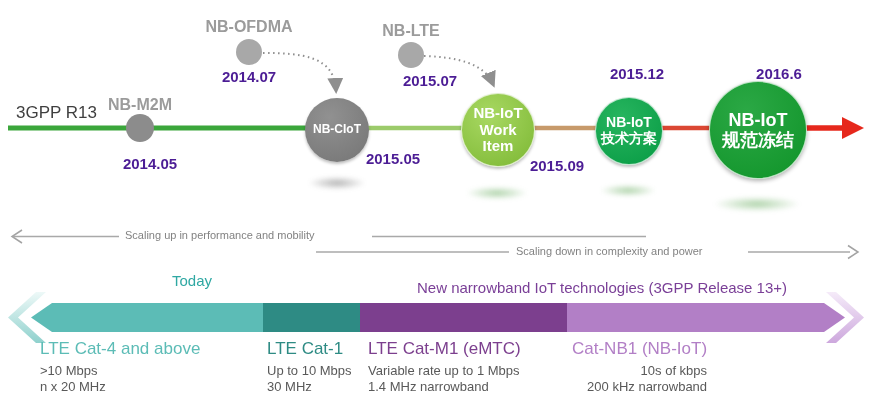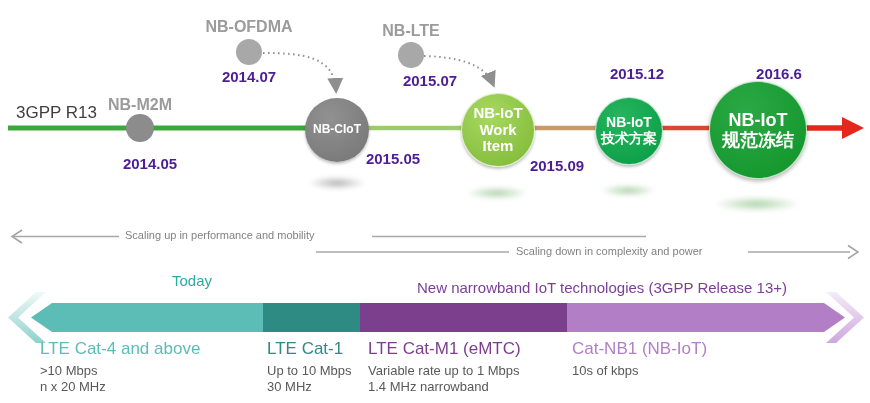--- a/index.html
+++ b/index.html
@@ -146,18 +146,19 @@
   <div class="seg-col" style="left:267px;top:339px;">
     <div class="seg-name c-dteal">LTE Cat-1</div>
     <div class="seg-spec">Up to 10 Mbps</div>
     <div class="seg-spec">30 MHz</div>
   </div>
   <div class="seg-col" style="left:368px;top:339px;">
     <div class="seg-name c-purple">LTE Cat-M1 (eMTC)</div>
     <div class="seg-spec">Variable rate up to 1 Mbps</div>
     <div class="seg-spec">1.4 MHz narrowband</div>
   </div>
-  <div class="seg-col" style="left:572px;top:339px;">
+  <div class="seg-col" style="left:572px;top:339px;text-align:right;">
     <div class="seg-name c-lpurple">Cat-NB1 (NB-IoT)</div>
     <div class="seg-spec">10s of kbps</div>
+    <div class="seg-spec">200 kHz narrowband</div>
   </div>
 
 </div>
 
 </body></html>

